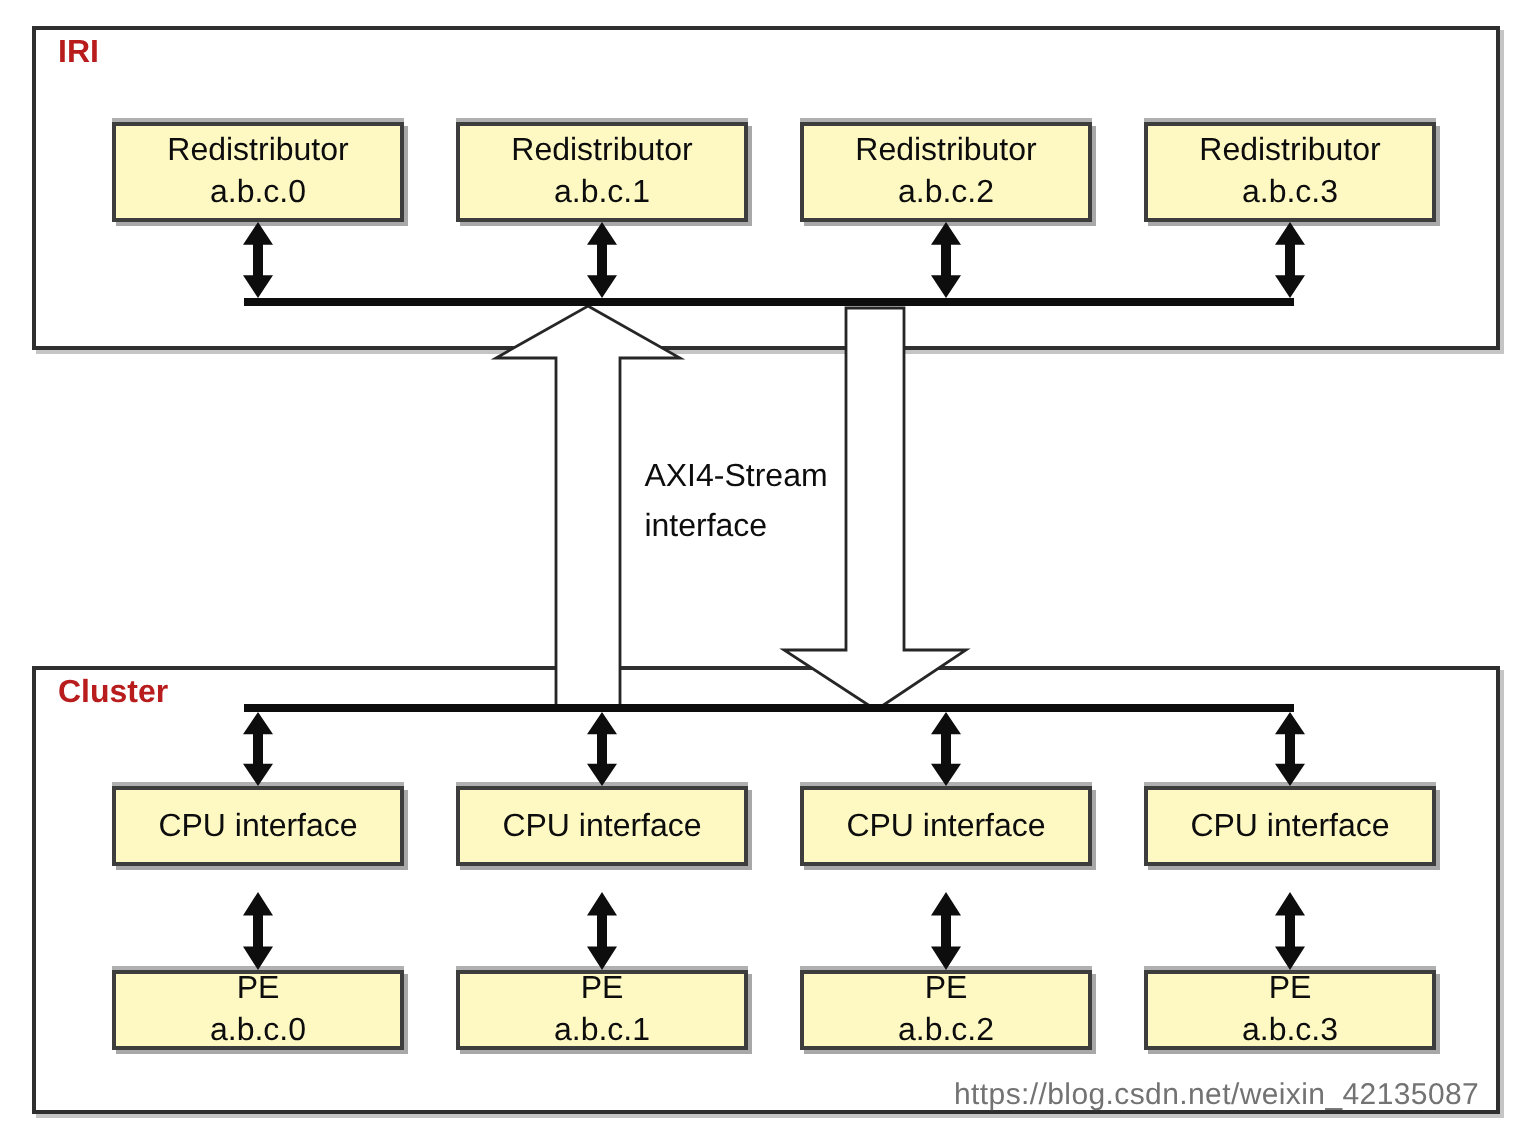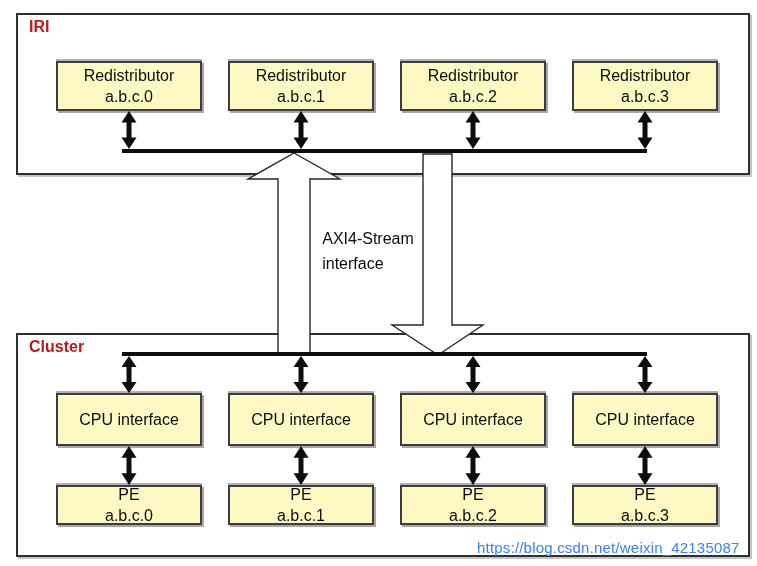--- a/index.html
+++ b/index.html
@@ -16,21 +16,21 @@
   .outer-cluster{left:16px;top:333px;width:734px;height:224px;}
   .outer-label{position:absolute;left:11px;top:3px;font-size:16px;color:#b91c1c;font-weight:bold;}
 
   
   .node{position:absolute;width:146px;background:#fef9c3;border:2px solid #3d3d3d;
         box-shadow:0 -2px 0 #b0b0b0, 2px 2px 0 #a8a8a8;
         display:flex;flex-direction:column;align-items:center;justify-content:center;
         font-size:16px;line-height:21px;}
   .c1{left:56px}.c2{left:228px}.c3{left:400px}.c4{left:572px}
   .row-redis{top:61px;height:50px}
-  .row-cpu{top:393px;height:53px}
+  .row-cpu{top:393px;height:40px}
   .row-pe{top:485px;height:40px}
 
   
   .bus{position:absolute;left:122px;width:525px;height:4px;background:#0d0d0d;}
   .bus-iri{top:149px}
   .bus-cluster{top:352px}
 
   
   svg.dbl{position:absolute;width:18px;display:block;}
   svg.dbl path{fill:#0d0d0d;stroke:none;}
@@ -41,21 +41,21 @@
 
   
   #big-arrows{position:absolute;left:0;top:0;}
   #big-arrows path{fill:#ffffff;stroke:#262626;stroke-width:1.4px;}
 
   
   .axi{position:absolute;left:368px;top:226px;transform:translateX(-50%);
        text-align:left;font-size:16px;line-height:25px;white-space:nowrap;color:#0d0d0d;}
 
   
-  .watermark{position:absolute;left:477px;top:539px;font-size:15px;color:#3b82f6;
+  .watermark{position:absolute;left:477px;top:539px;font-size:15px;color:#737373;
              white-space:nowrap;letter-spacing:.2px;}
 </style>
 </head>
 <body>
 
 <div class="stage">
 
   <div class="outer outer-iri">
     <span class="outer-label">IRI</span>
   </div>

